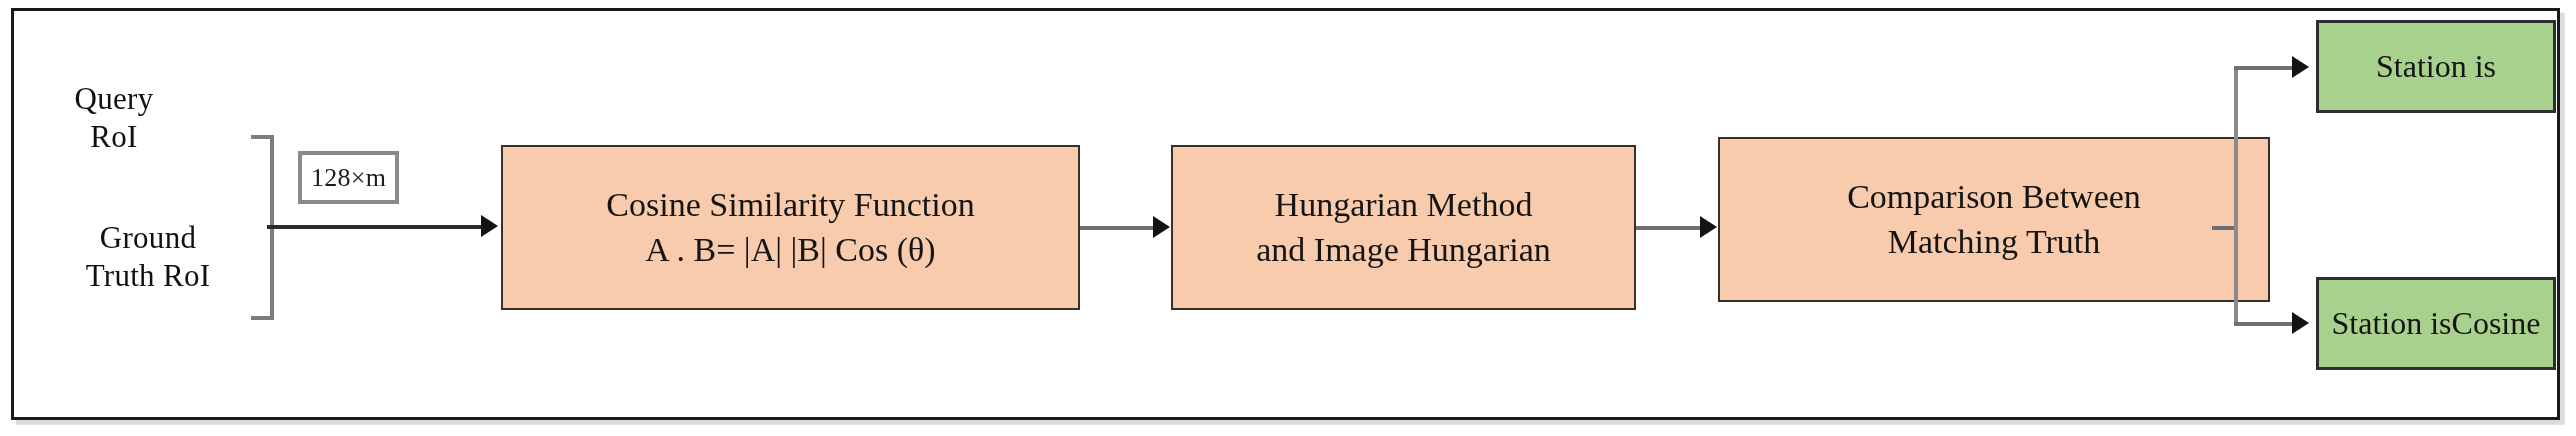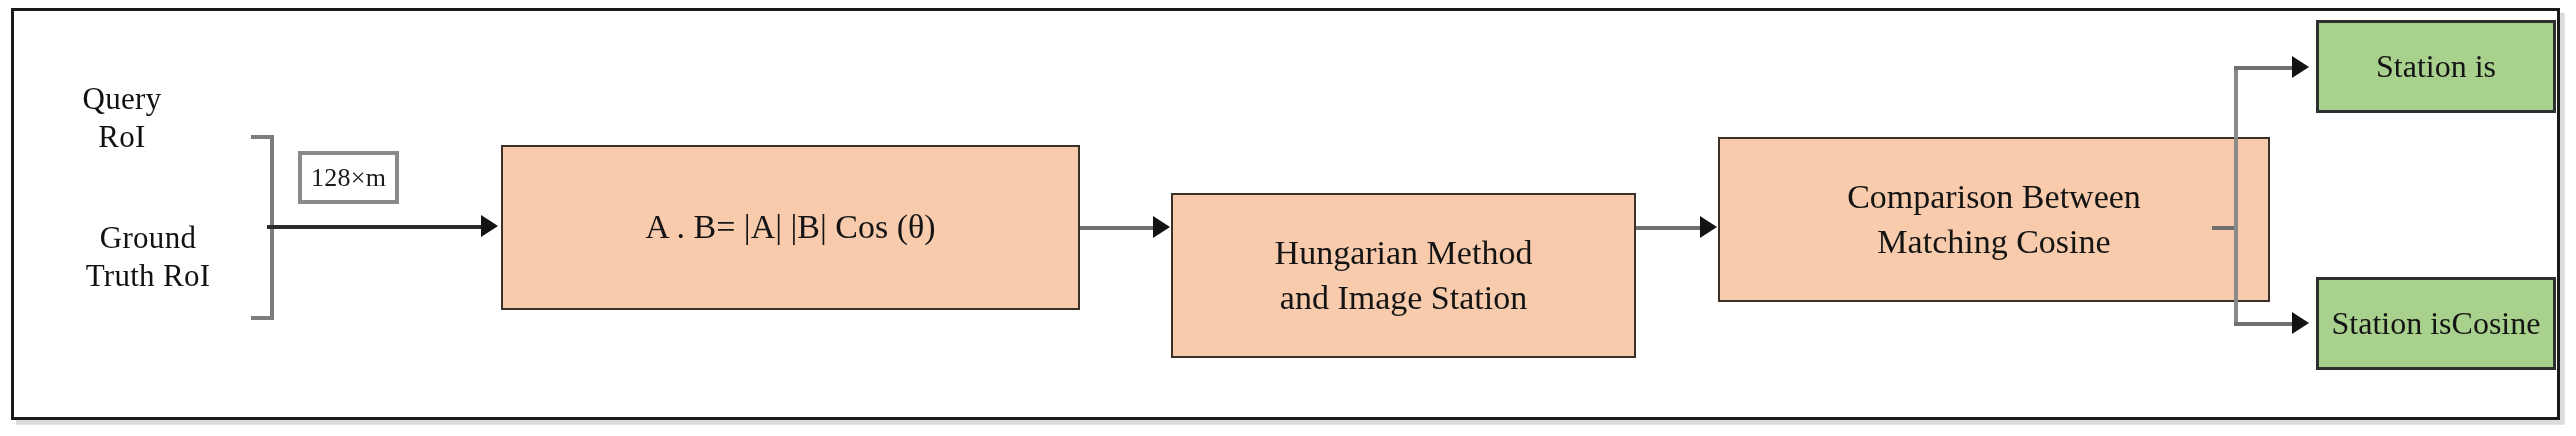--- a/index.html
+++ b/index.html
@@ -38,21 +38,20 @@
     font-size: 31px;
     line-height: 1.22;
     letter-spacing: 0.3px;
     white-space: pre-line;
     font-family: "Liberation Serif", "DejaVu Serif", serif;
   }
   #label-query {
     left: 15px;
     top: 80px;
     width: 198px;
-    margin-left: 8px;
   }
   #label-ground-truth {
     left: 15px;
     top: 219px;
     width: 198px;
     padding-left: 34px;
   }
   
   .merge-bracket {
     position: absolute;
@@ -171,37 +170,38 @@
   <div class="merge-bracket"></div>
 
   <div class="dim-tag">
     <span class="dim-text">128×m</span>
   </div>
 
   <div class="conn-line-h dark" style="left:267px; top:225px; width:215px;"></div>
   <div class="arrow-head" style="left:481px; top:215px;"></div>
 
   <div class="proc-box" style="left:501px; top:145px; width:579px; height:165px;">
+    <span class="ln">Cosine Similarity  Function</span>
     <span class="ln">A . B= |A| |B| Cos (θ)</span>
   </div>
 
   <div class="conn-line-h" style="left:1080px; top:226px; width:74px;"></div>
   <div class="arrow-head" style="left:1153px; top:216px;"></div>
 
-  <div class="proc-box" style="left:1171px; top:145px; width:465px; height:165px;margin-top:48px;">
+  <div class="proc-box" style="left:1171px; top:145px; width:465px; height:165px;">
     <span class="ln">Hungarian Method</span>
-    <span class="ln">and Image Station</span>
+    <span class="ln">and Image Hungarian</span>
   </div>
 
   <div class="conn-line-h" style="left:1636px; top:226px; width:65px;"></div>
   <div class="arrow-head" style="left:1700px; top:216px;"></div>
 
   <div class="proc-box" style="left:1718px; top:137px; width:552px; height:165px;">
     <span class="ln">Comparison Between</span>
-    <span class="ln">Matching Cosine</span>
+    <span class="ln">Matching Truth</span>
   </div>
 
   <div class="conn-line-h" style="left:2212px; top:226px; width:26px;"></div>
   <div class="conn-line-v" style="left:2234px; top:66px; height:260px;"></div>
 
   <div class="conn-line-h" style="left:2234px; top:66px; width:67px;"></div>
   <div class="arrow-head" style="left:2292px; top:56px;"></div>
 
   <div class="conn-line-h" style="left:2234px; top:322px; width:67px;"></div>
   <div class="arrow-head" style="left:2292px; top:312px;"></div>

